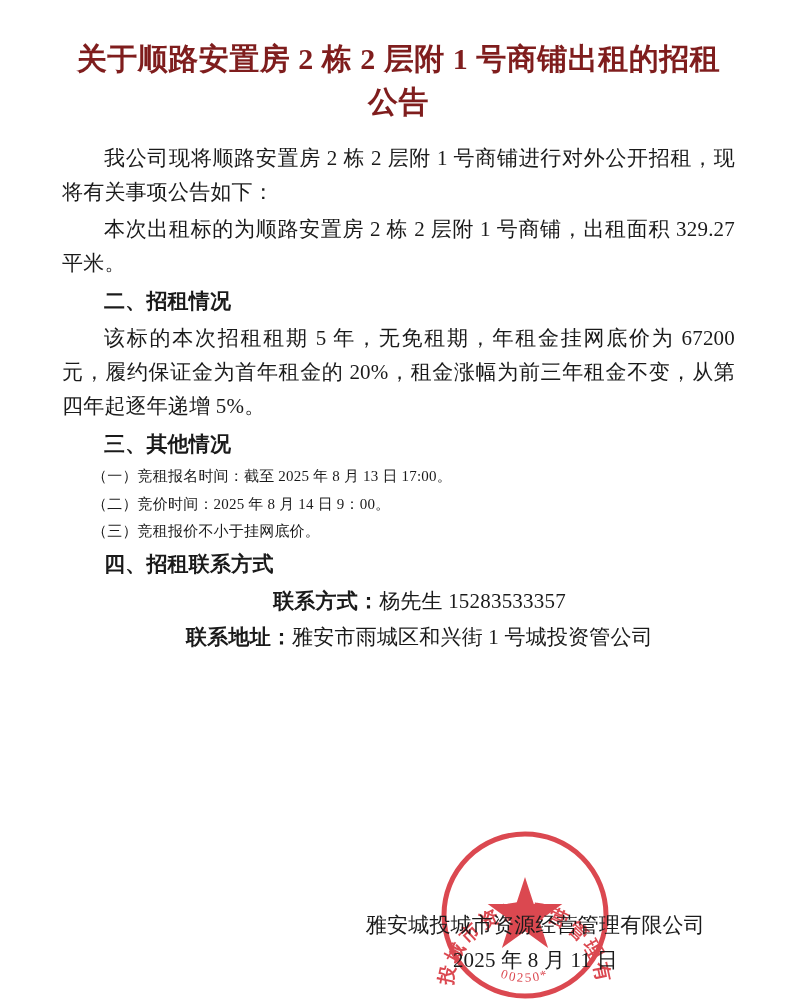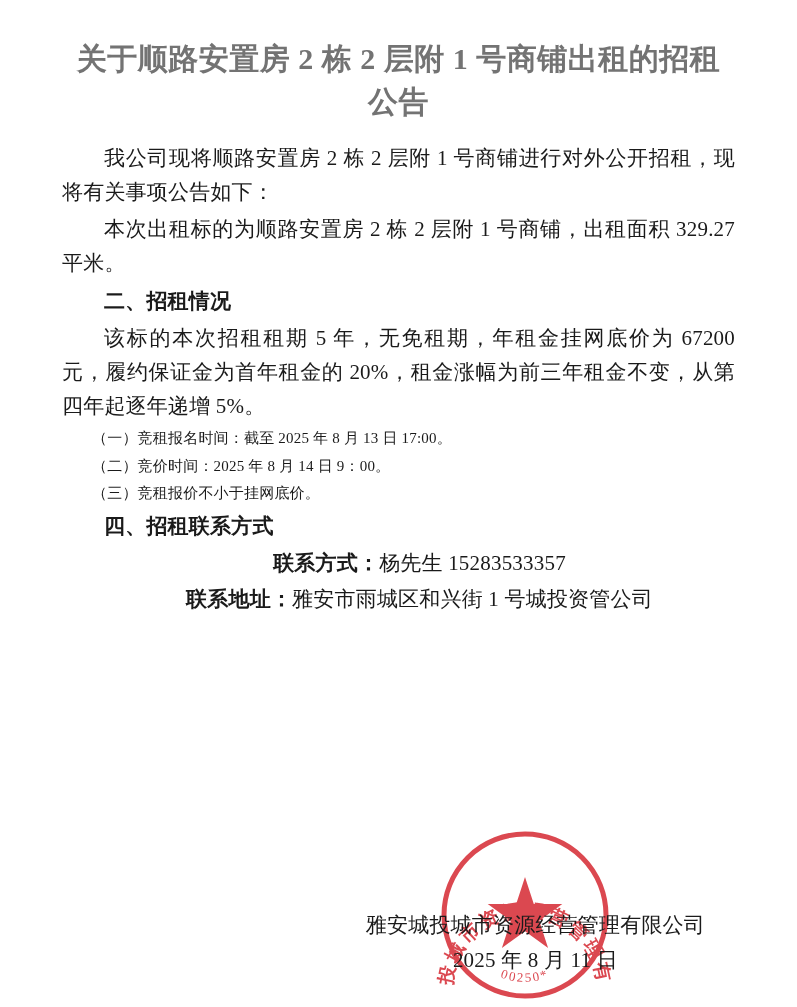--- a/index.html
+++ b/index.html
@@ -22,21 +22,21 @@
     box-sizing: border-box;
     padding: 38px 62px 0 62px;
   }
   .doc-title {
     text-align: center;
     font-size: 30px;
     font-weight: bold;
     line-height: 1.42;
     letter-spacing: 0.5px;
     margin: 0 10px 18px 10px;
-    color: #737373;
+    color: #7f1d1d;
   }
   .para {
     font-size: 21px;
     line-height: 1.62;
     text-align: justify;
     margin: 0 0 3px 0;
     text-indent: 2em;
     letter-spacing: 0.2px;
   }
   .heading {
@@ -98,20 +98,21 @@
 
   <h1 class="doc-title">关于顺路安置房 2 栋 2 层附 1 号商铺出租的招租公告</h1>
 
   <p class="para">我公司现将顺路安置房 2 栋 2 层附 1 号商铺进行对外公开招租，现将有关事项公告如下：</p>
 
   <p class="para">本次出租标的为顺路安置房 2 栋 2 层附 1 号商铺，出租面积 329.27 平米。</p>
 
   <p class="heading">二、招租情况</p>
   <p class="para">该标的本次招租租期 5 年，无免租期，年租金挂网底价为 67200 元，履约保证金为首年租金的 20%，租金涨幅为前三年租金不变，从第四年起逐年递增 5%。</p>
 
+  <p class="heading">三、其他情况</p>
   <p class="para-noindent">（一）竞租报名时间：截至 2025 年 8 月 13 日 17:00。</p>
   <p class="para-noindent">（二）竞价时间：2025 年 8 月 14 日 9：00。</p>
   <p class="para-noindent">（三）竞租报价不小于挂网底价。</p>
 
   <p class="heading">四、招租联系方式</p>
   <p class="contact-line">
     <span class="lbl">联系方式：</span><span>杨先生 15283533357</span>
   </p>
   <p class="contact-line">
     <span class="lbl">联系地址：</span><span>雅安市雨城区和兴街 1 号城投资管公司</span>

